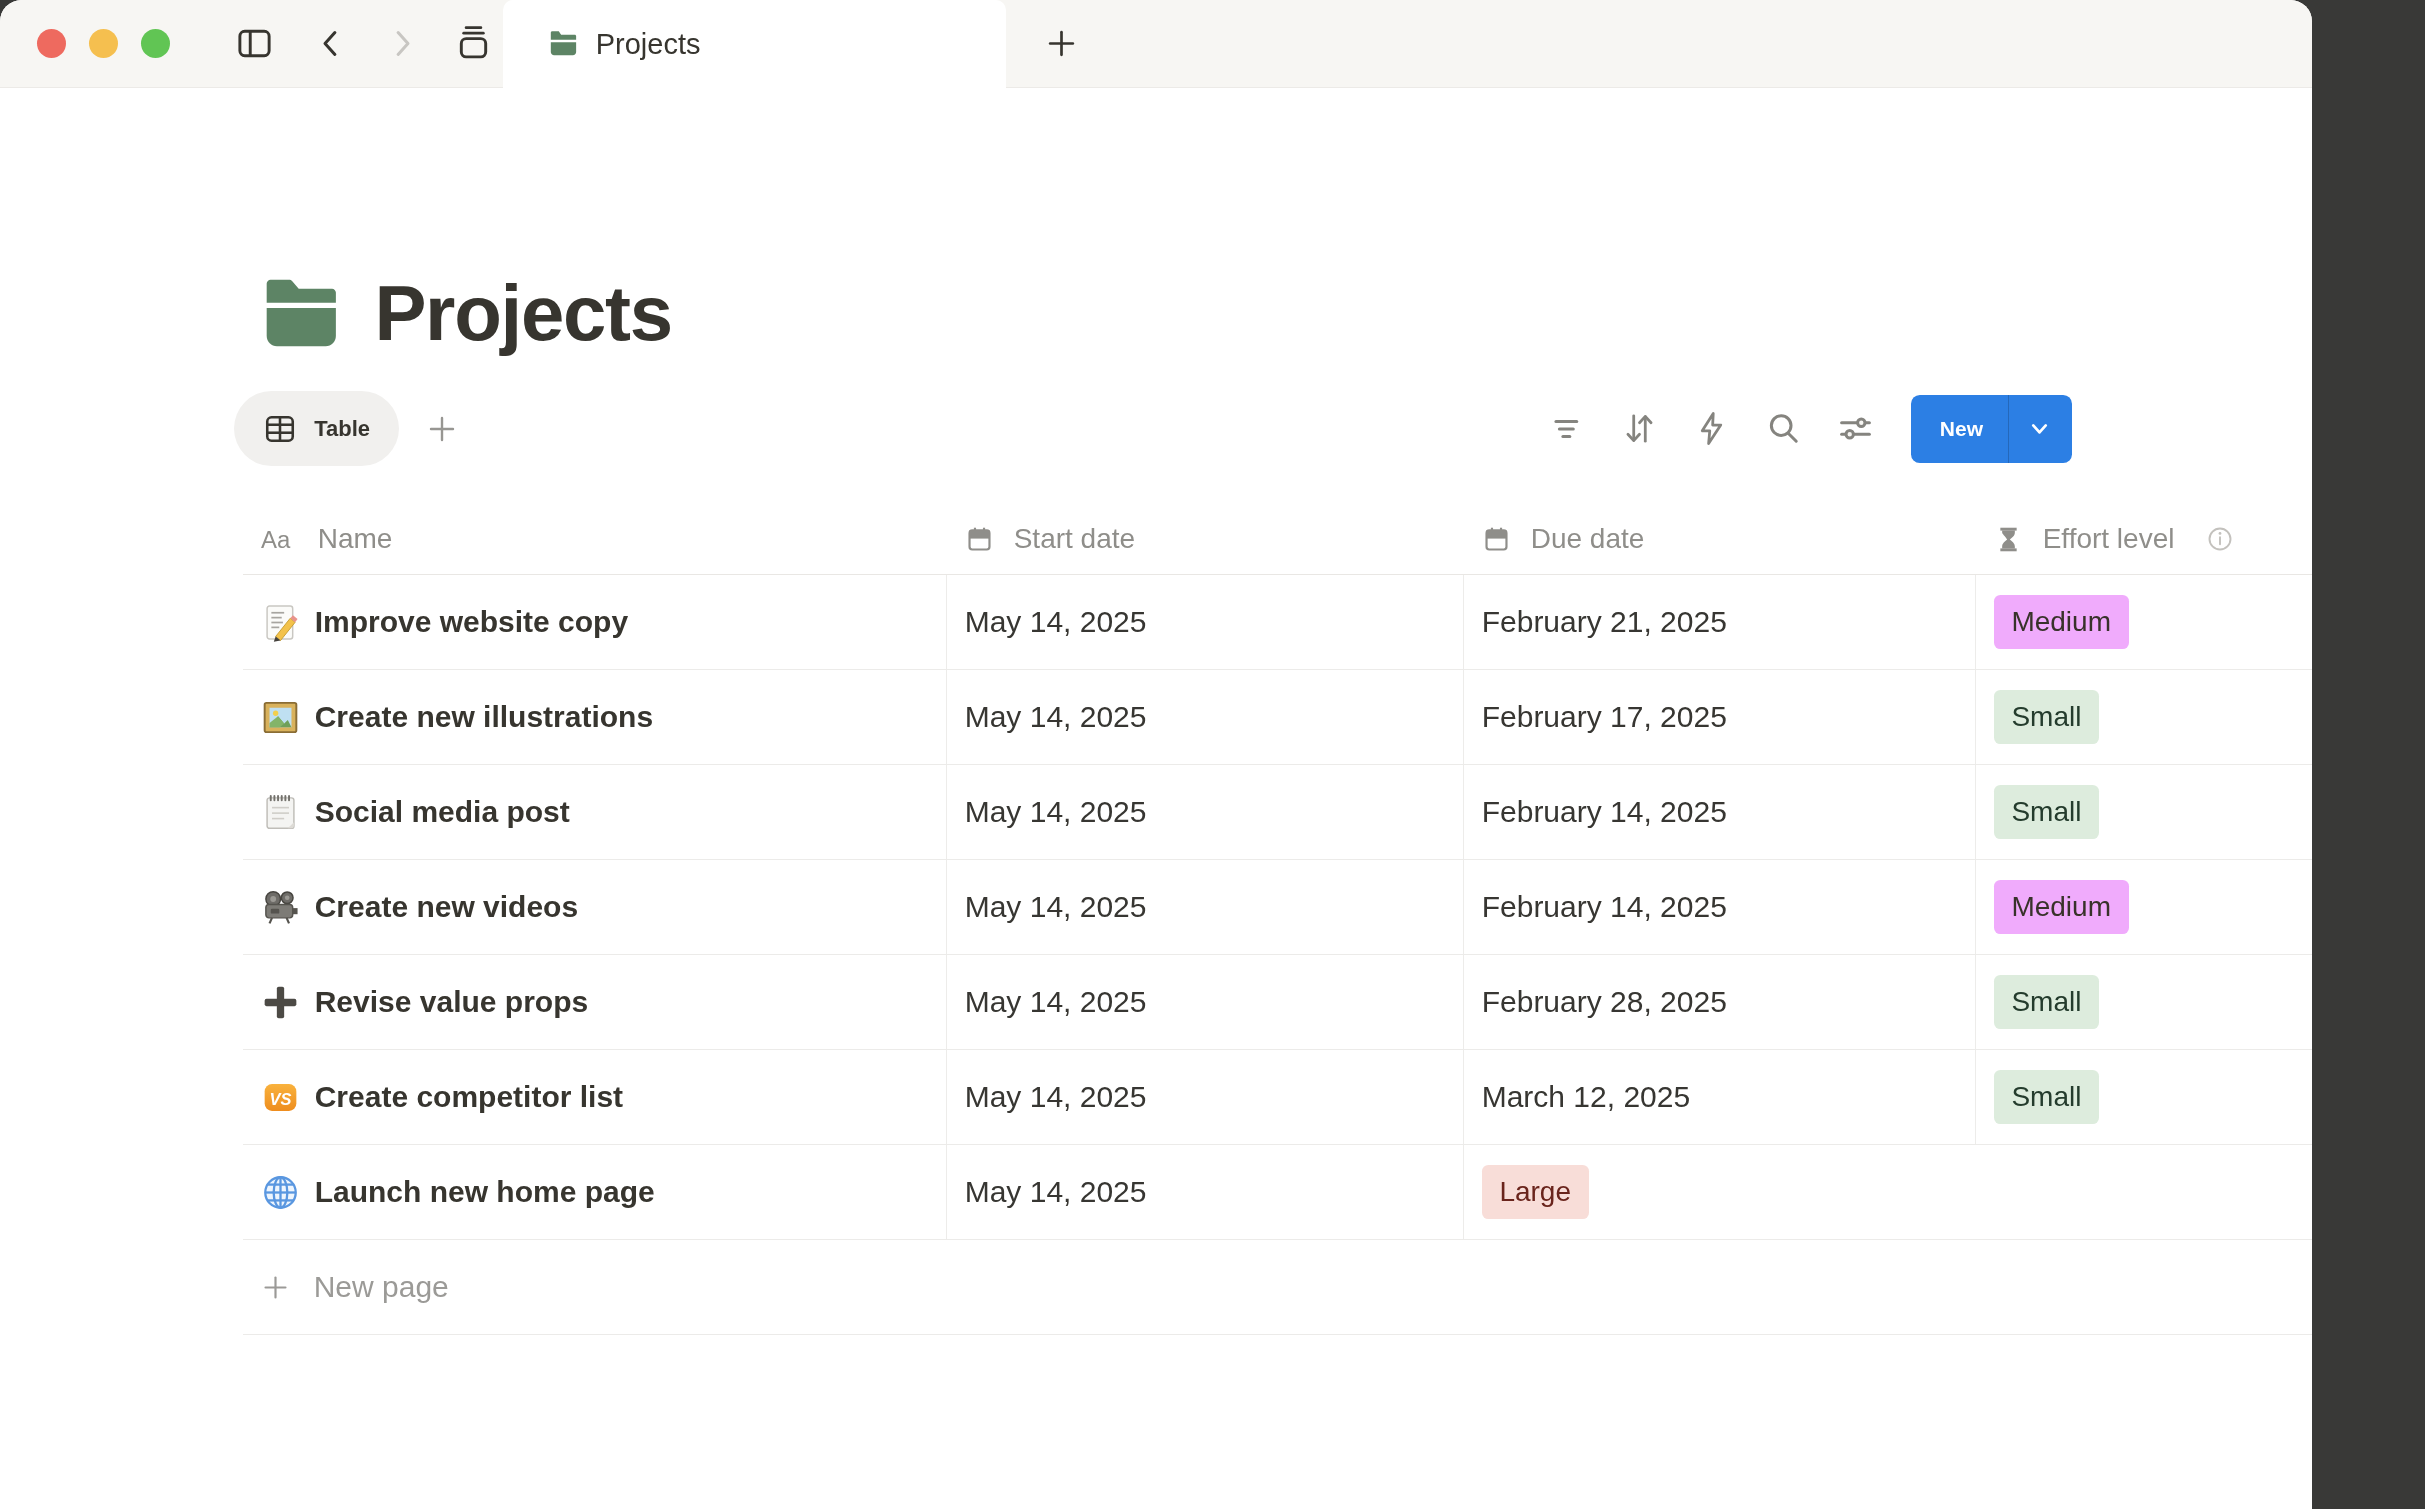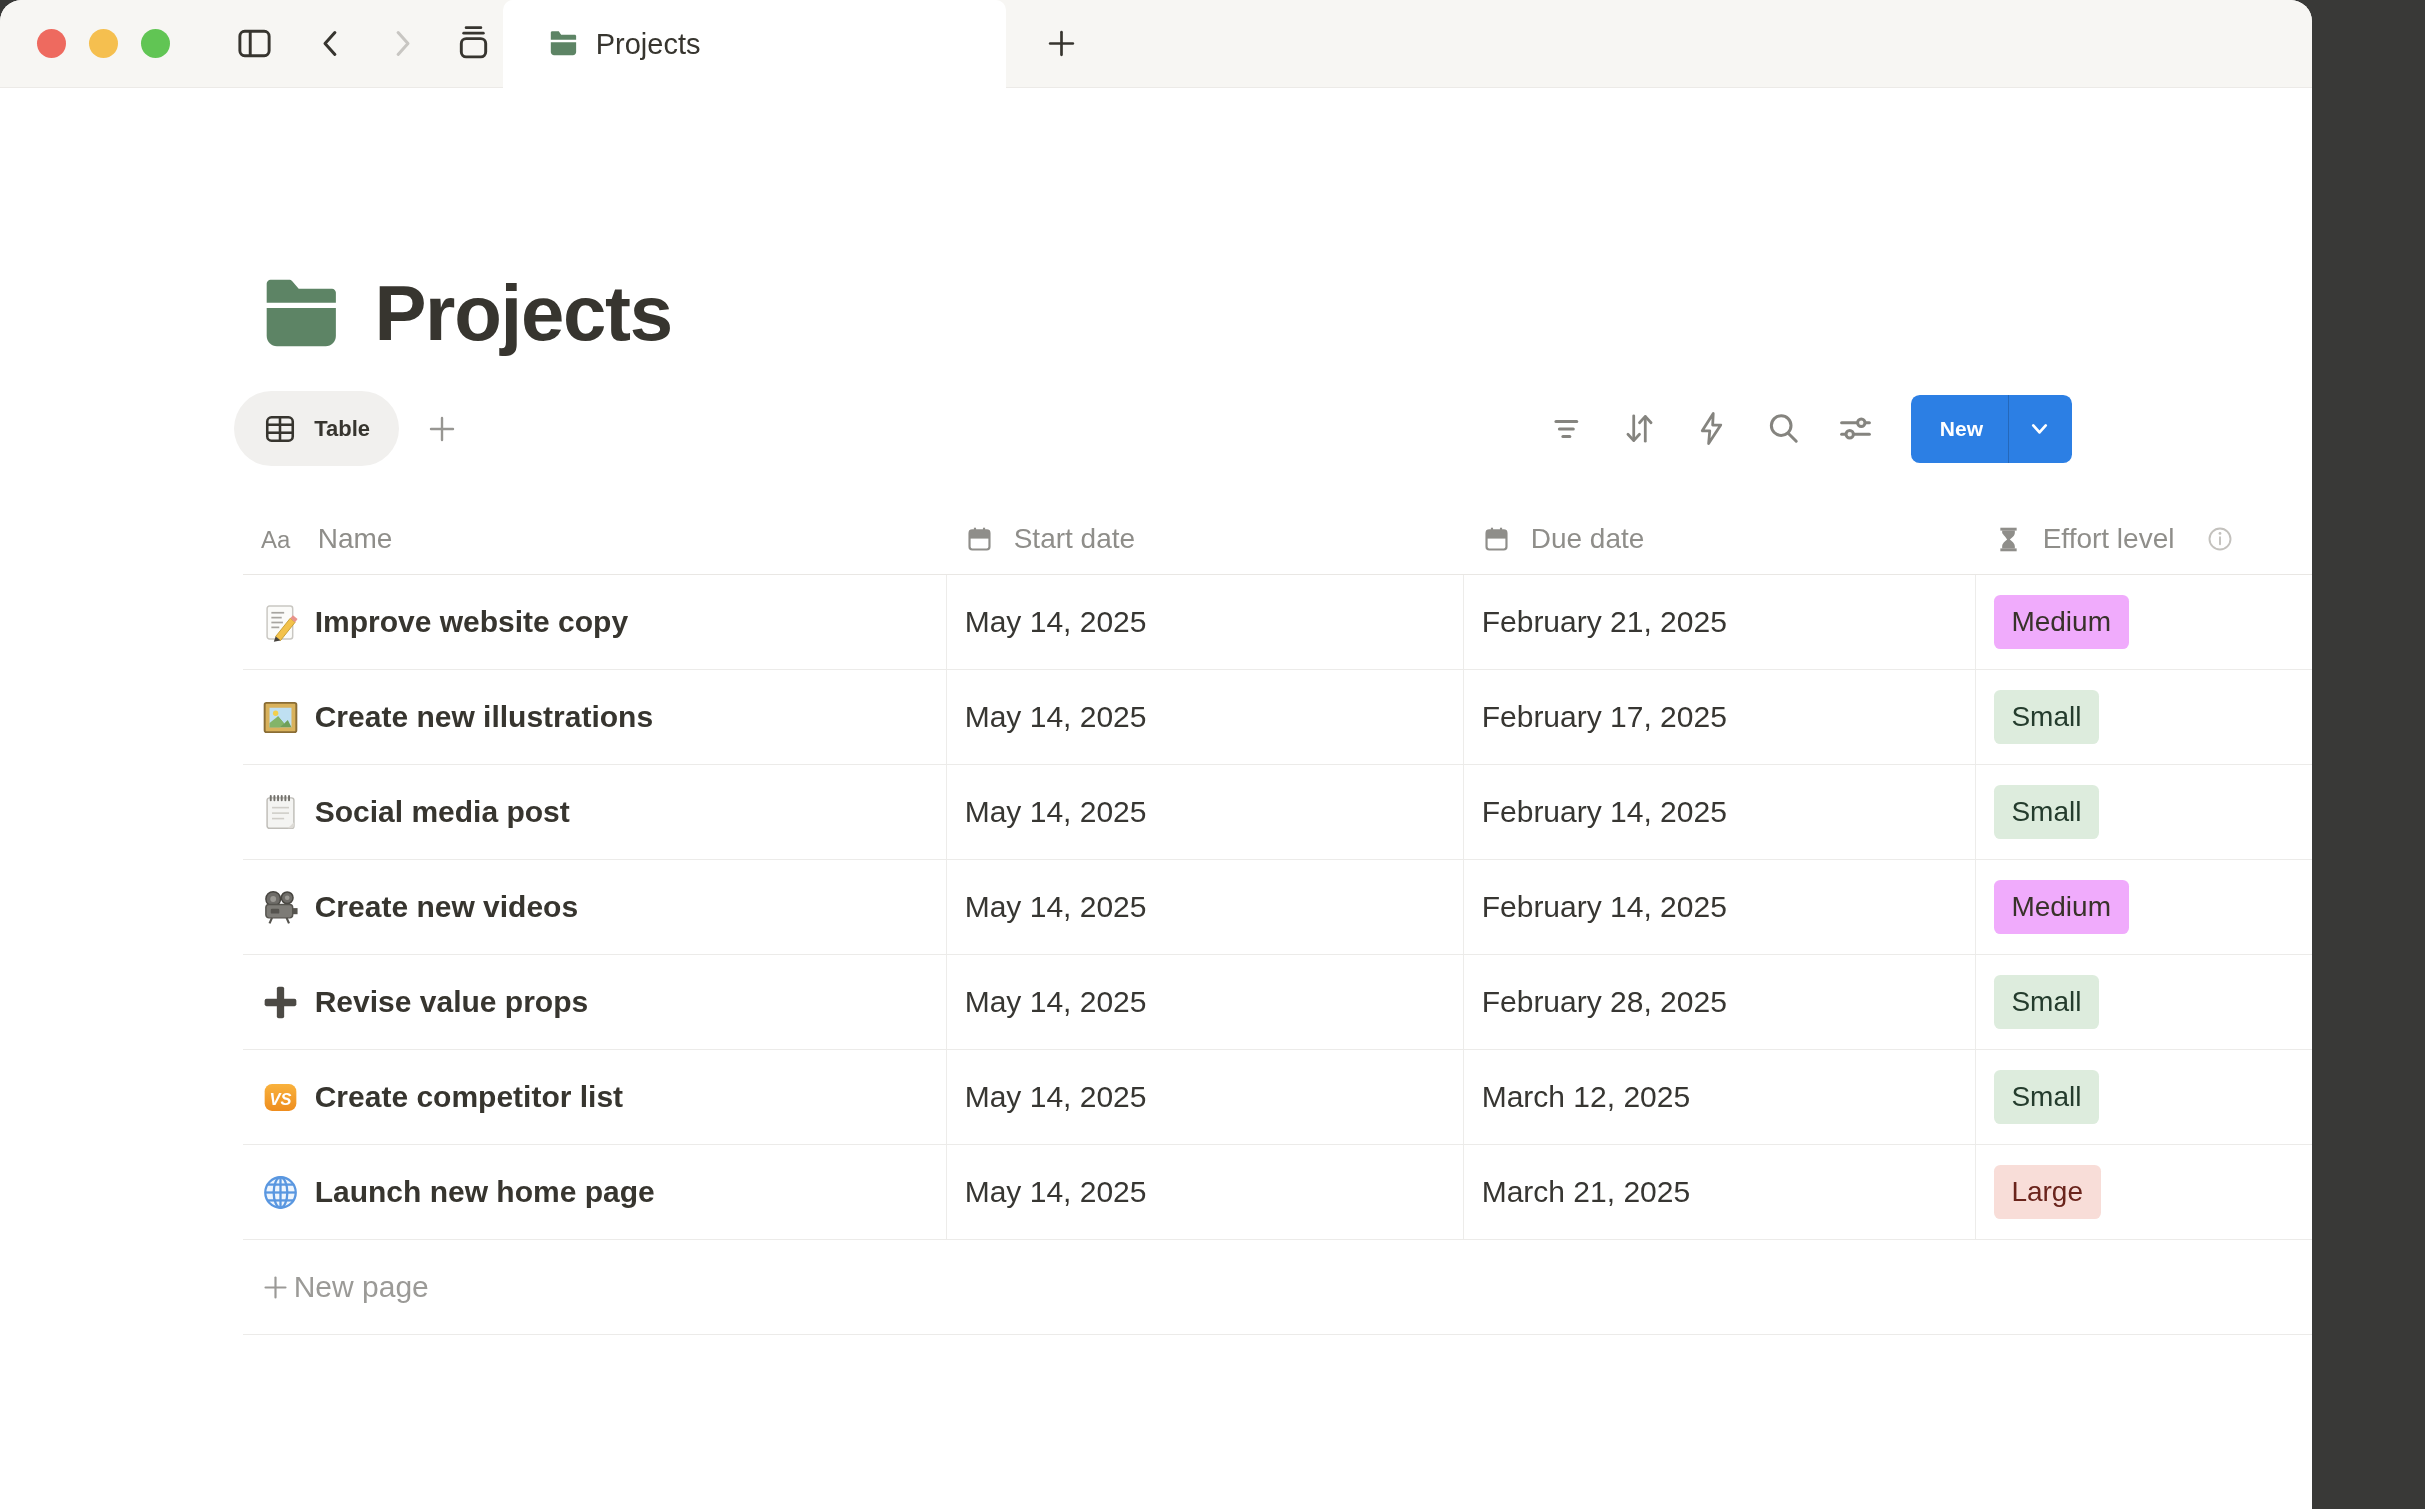--- a/index.html
+++ b/index.html
@@ -37,21 +37,21 @@
   .thead{display:grid;grid-template-columns:704px 517px 512px 450px;height:71px;align-items:center;color:#8f8e8a;font-size:28px;border-bottom:1.3px solid #e9e7e4;box-sizing:border-box;}
   .th{display:flex;align-items:center;gap:20px;padding-left:17.7px;}
   .trow{display:grid;grid-template-columns:704px 517px 512px 450px;height:95px;border-bottom:1.3px solid #ecebe9;box-sizing:border-box;font-size:30px;color:#37352f;}
   .cell{display:flex;align-items:center;padding-left:17.7px;box-sizing:border-box;}
   .cell.name{gap:15px;font-weight:600;border-right:1.3px solid #edecea;}
   .cell.date{border-right:1.3px solid #edecea;font-weight:400;color:#373632;}
   .badge{display:inline-flex;align-items:center;height:54px;padding:0 17.7px;border-radius:6.3px;font-size:28px;font-weight:500;line-height:1;}
   .badge.yellow{background:#f0abfc;color:#38322a;}
   .badge.green{background:#ddecdd;color:#243c2d;}
   .badge.red{background:#f8ddd8;color:#6a241c;}
-  .newpage{display:flex;align-items:center;gap:4px;height:95px;border-bottom:1.3px solid #ecebe9;color:#9b9a97;font-size:30px;padding-left:17.7px;box-sizing:border-box;}
+  .newpage{display:flex;align-items:center;gap:24px;height:95px;border-bottom:1.3px solid #ecebe9;color:#9b9a97;font-size:30px;padding-left:17.7px;box-sizing:border-box;}
 
   svg{display:block;}
 </style>
 </head>
 <body>
 
 <div class="window">
 
   <div class="tabbar">
     <div class="chrome-left">
@@ -408,23 +408,20 @@
                 <line x1="3.5" y1="16" x2="28.5" y2="16"></line>
                 <path d="M5.5 9.5h21"></path>
                 <path d="M5.5 22.5h21"></path>
               </svg>
           </span>
           <span>Launch new home page</span>
         </div>
         <div class="cell date">
             <span>May 14, 2025</span>
           </div>
-        <div class="cell date">
-            <span>March 21, 2025</span>
-          </div>
         <div class="cell">
             <span class="badge red">Large</span>
           </div>
       </div>
 
       <div class="newpage">
         <span>
           <svg width="29" height="29" viewBox="0 0 32 32" fill="none" stroke="#9b9a97" stroke-width="2.4" stroke-linecap="round">
               <line x1="16" y1="5" x2="16" y2="27"></line>
               <line x1="5" y1="16" x2="27" y2="16"></line>

